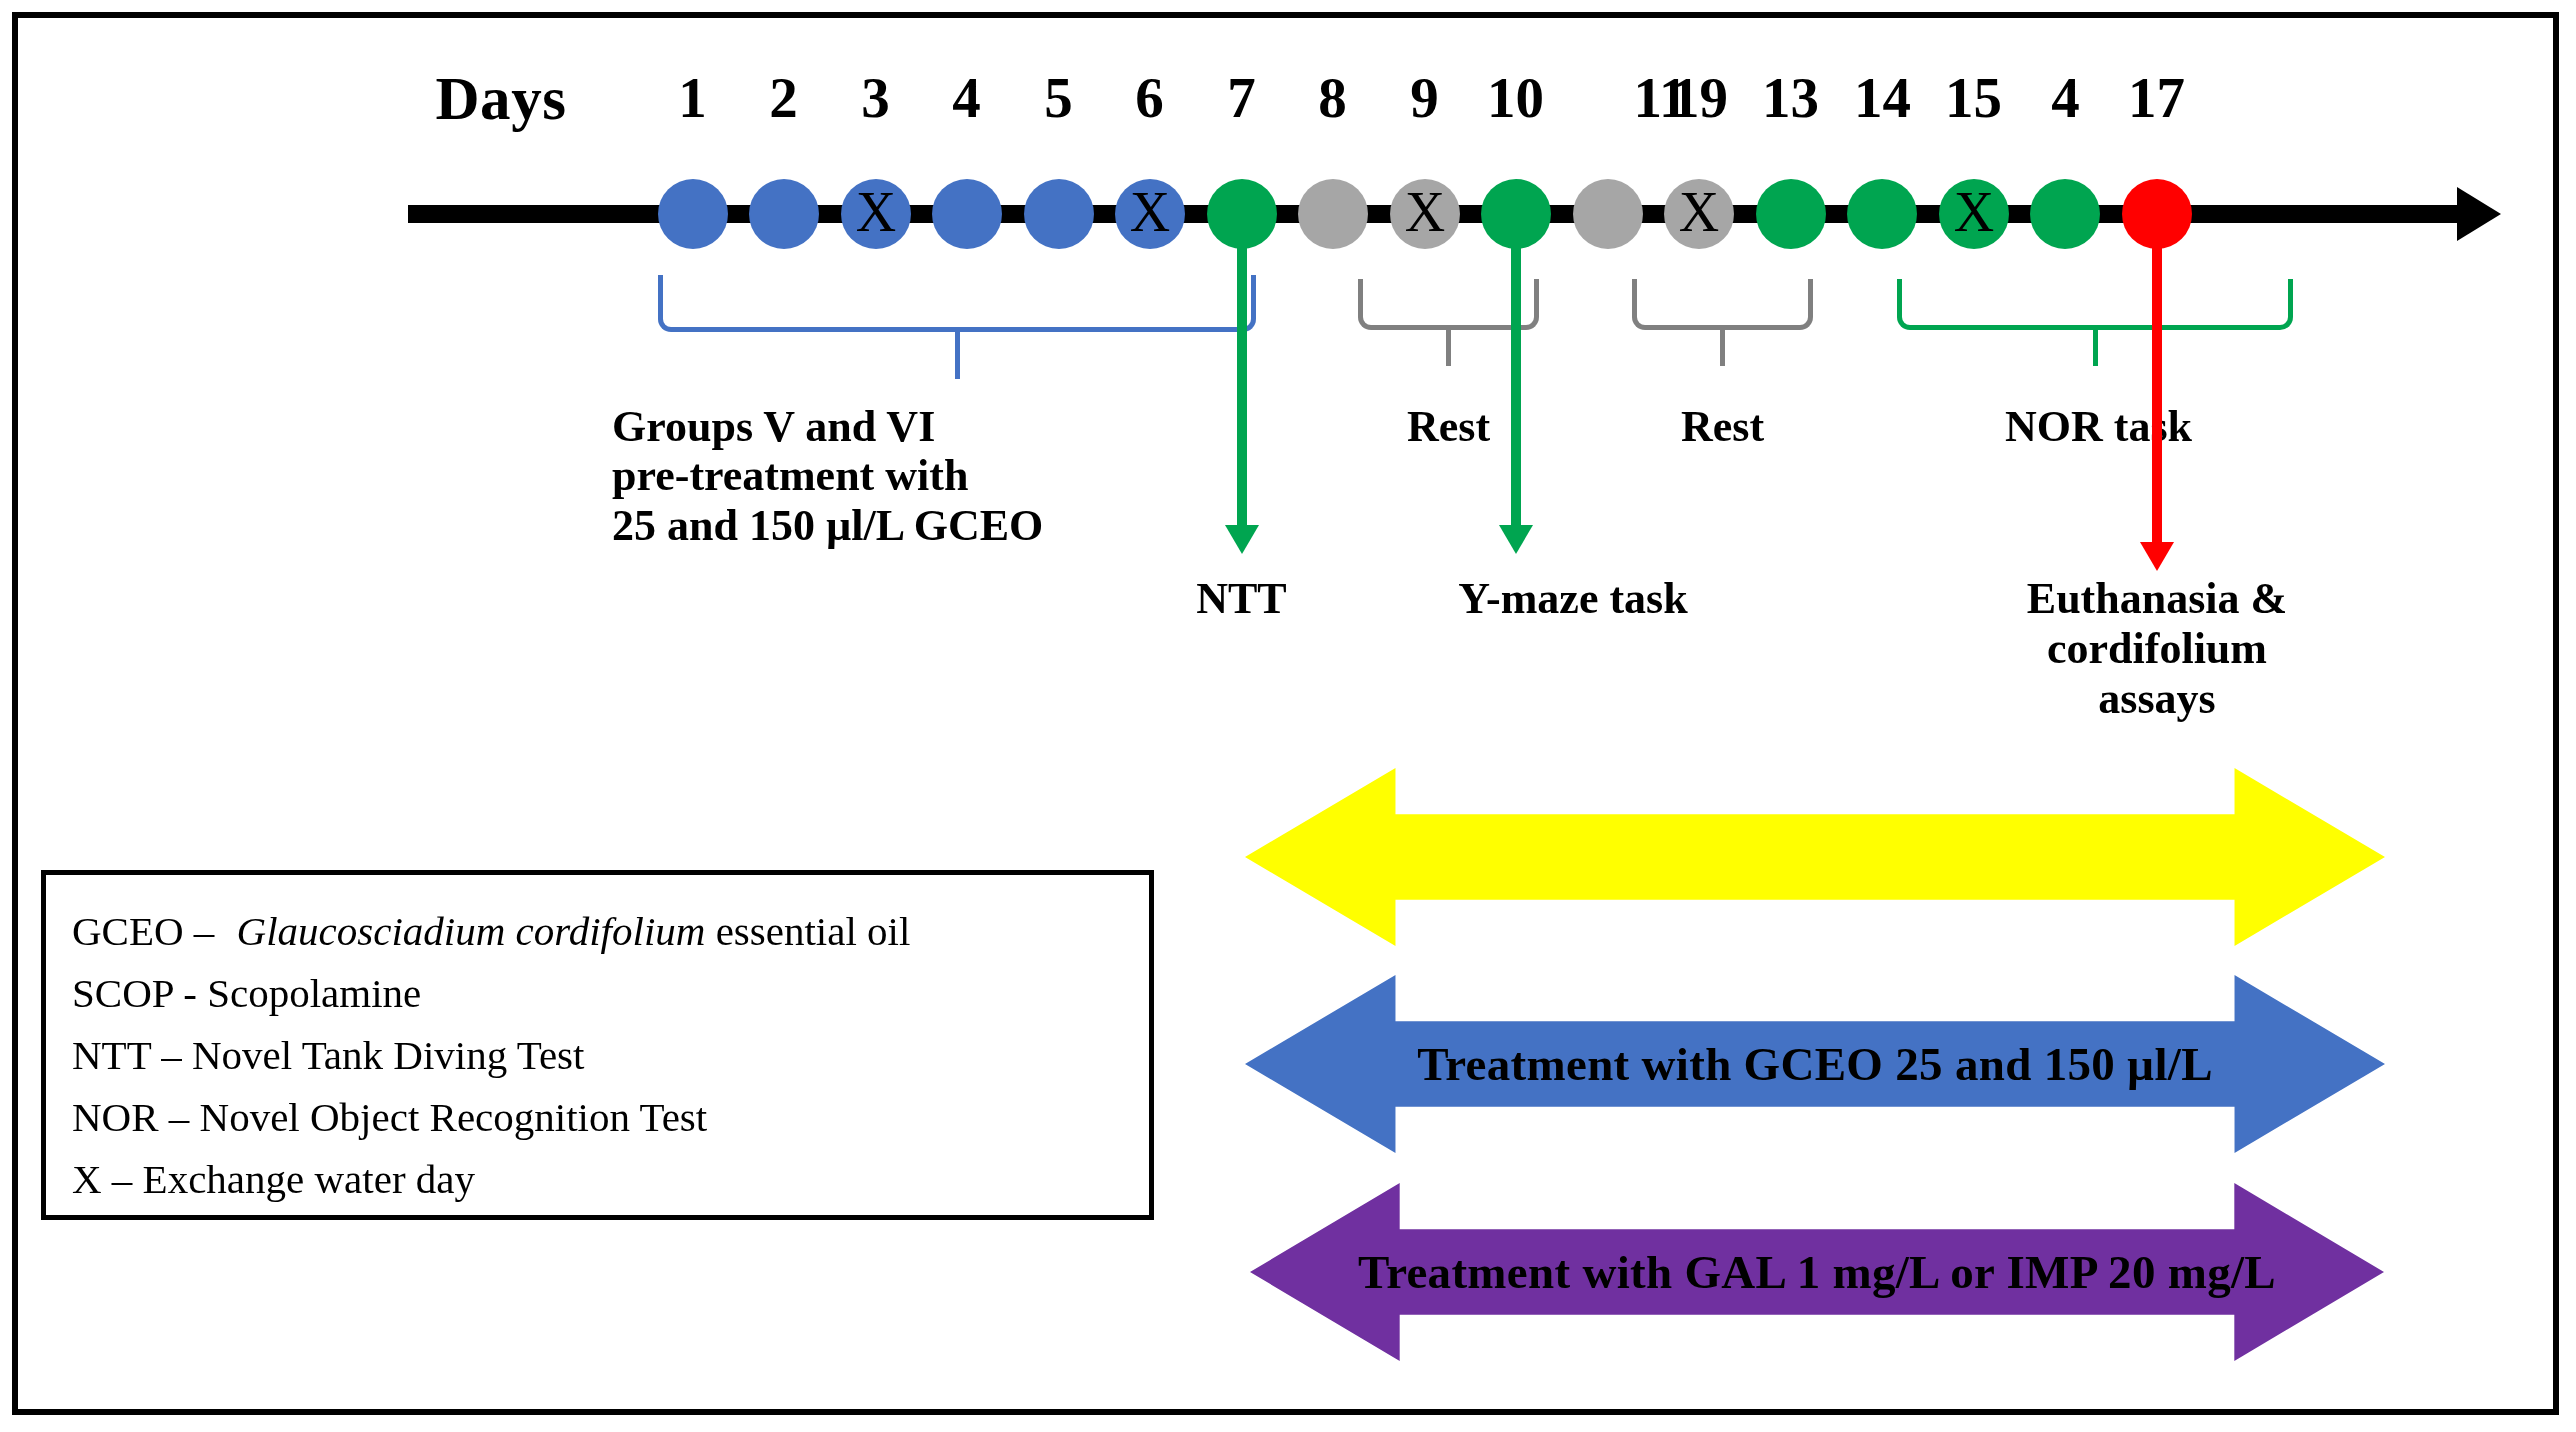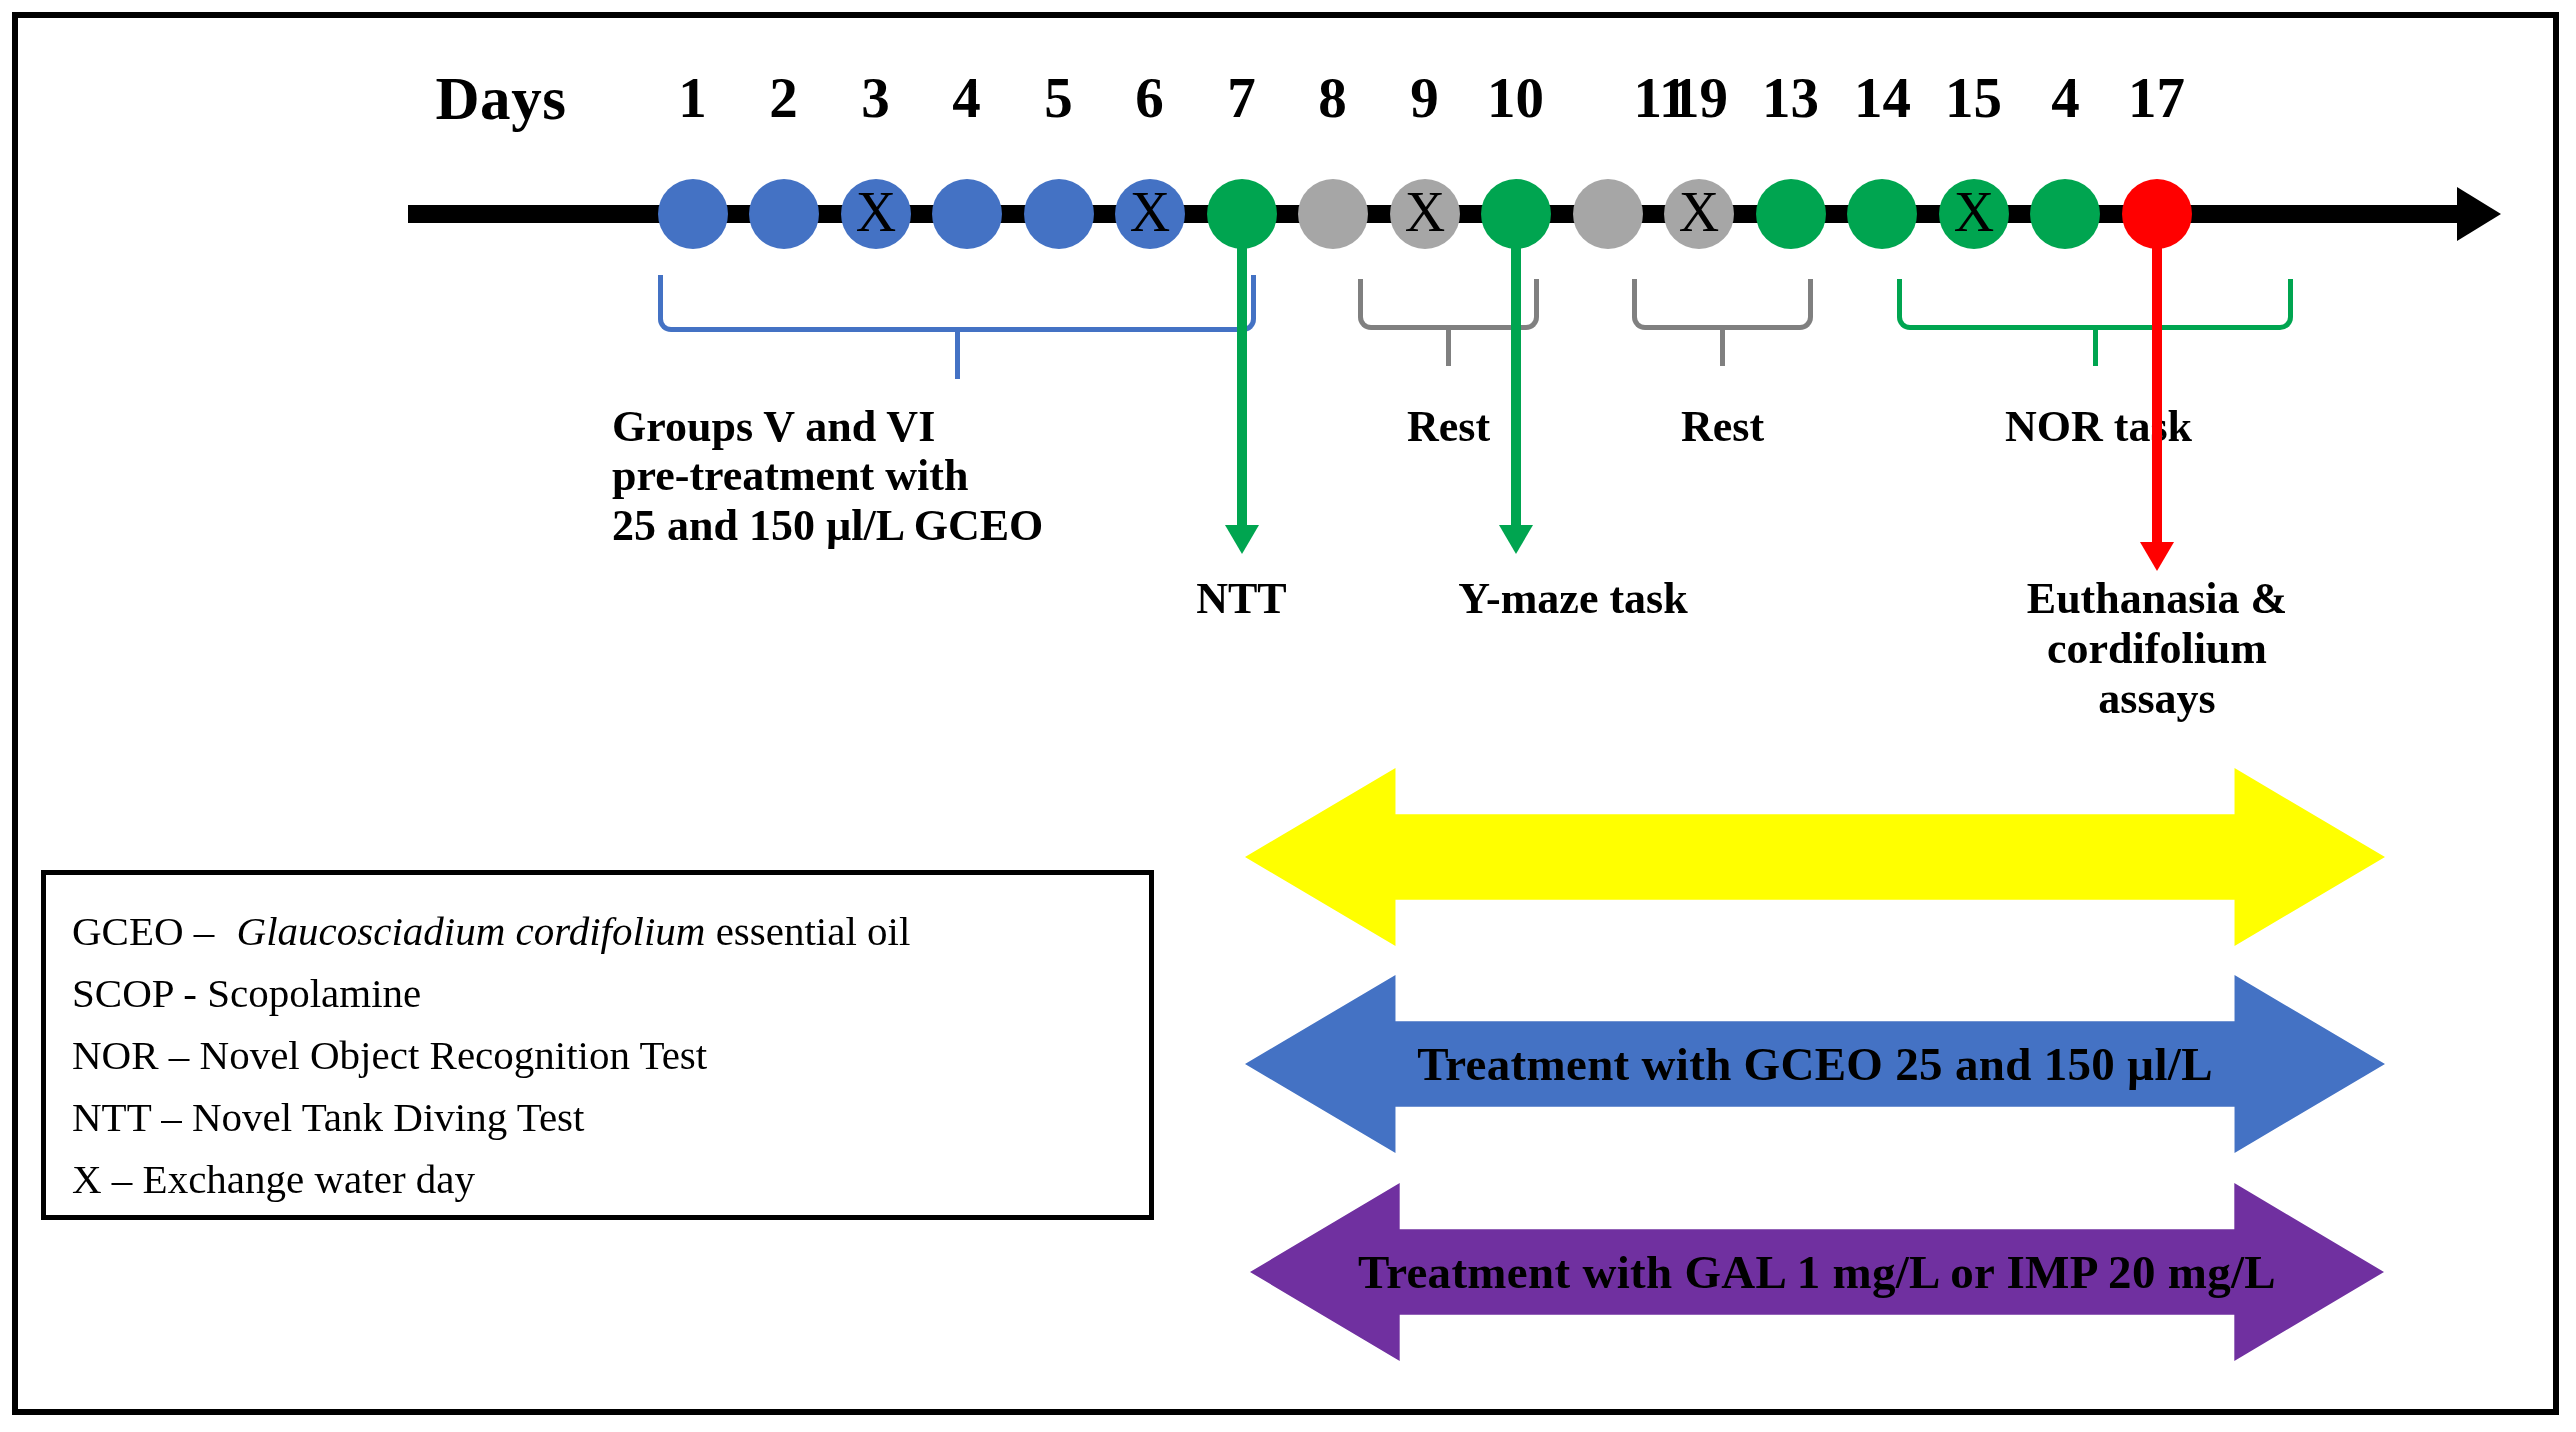--- a/index.html
+++ b/index.html
@@ -346,22 +346,22 @@
   </div>
   <div class="caption-plain" style="left:1985px;top:574px;width:344px">
     <div>Euthanasia &amp;</div>
     <div>cordifolium</div>
     <div>assays</div>
   </div>
 
   <div class="legend-box">
     <div class="legend-line"><span>GCEO – </span><i>Glaucosciadium cordifolium</i><span> essential oil</span></div>
     <div class="legend-line">SCOP - Scopolamine</div>
+    <div class="legend-line">NTT – Novel Tank Diving Test</div>
     <div class="legend-line">NOR – Novel Object Recognition Test</div>
-    <div class="legend-line">NTT – Novel Tank Diving Test</div>
     <div class="legend-line">X – Exchange water day</div>
   </div>
 
   <div class="banner banner-yellow" style="left:1245px;top:768px;width:1140px;height:178px">
     <div class="shape"></div>
   </div>
 
   <div class="banner banner-blue" style="left:1245px;top:975px;width:1140px;height:178px">
     <div class="shape"></div>
     <div class="btext">Treatment with GCEO 25 and 150 µl/L</div>

